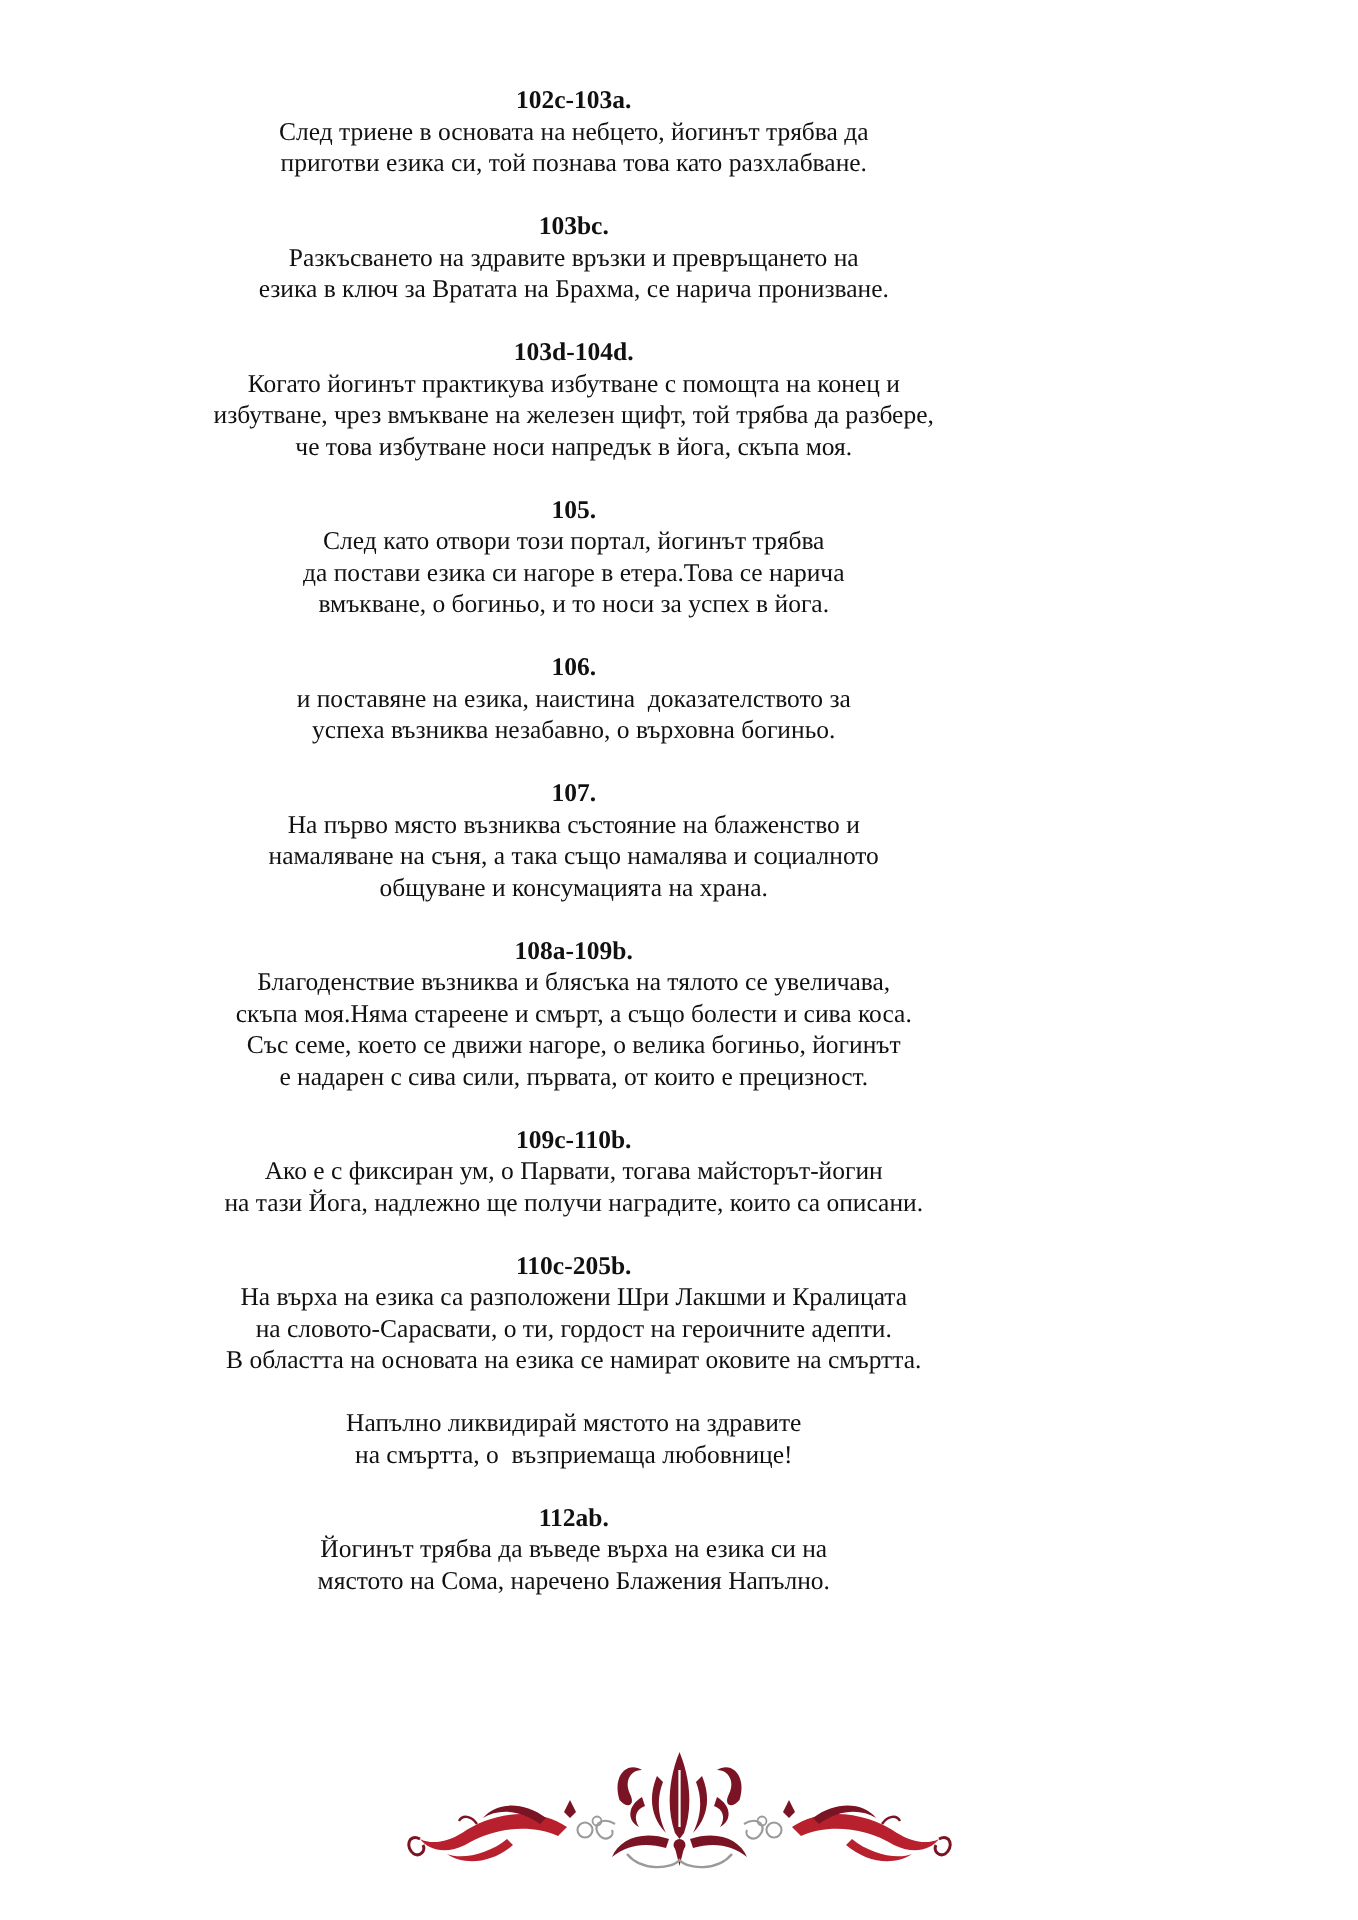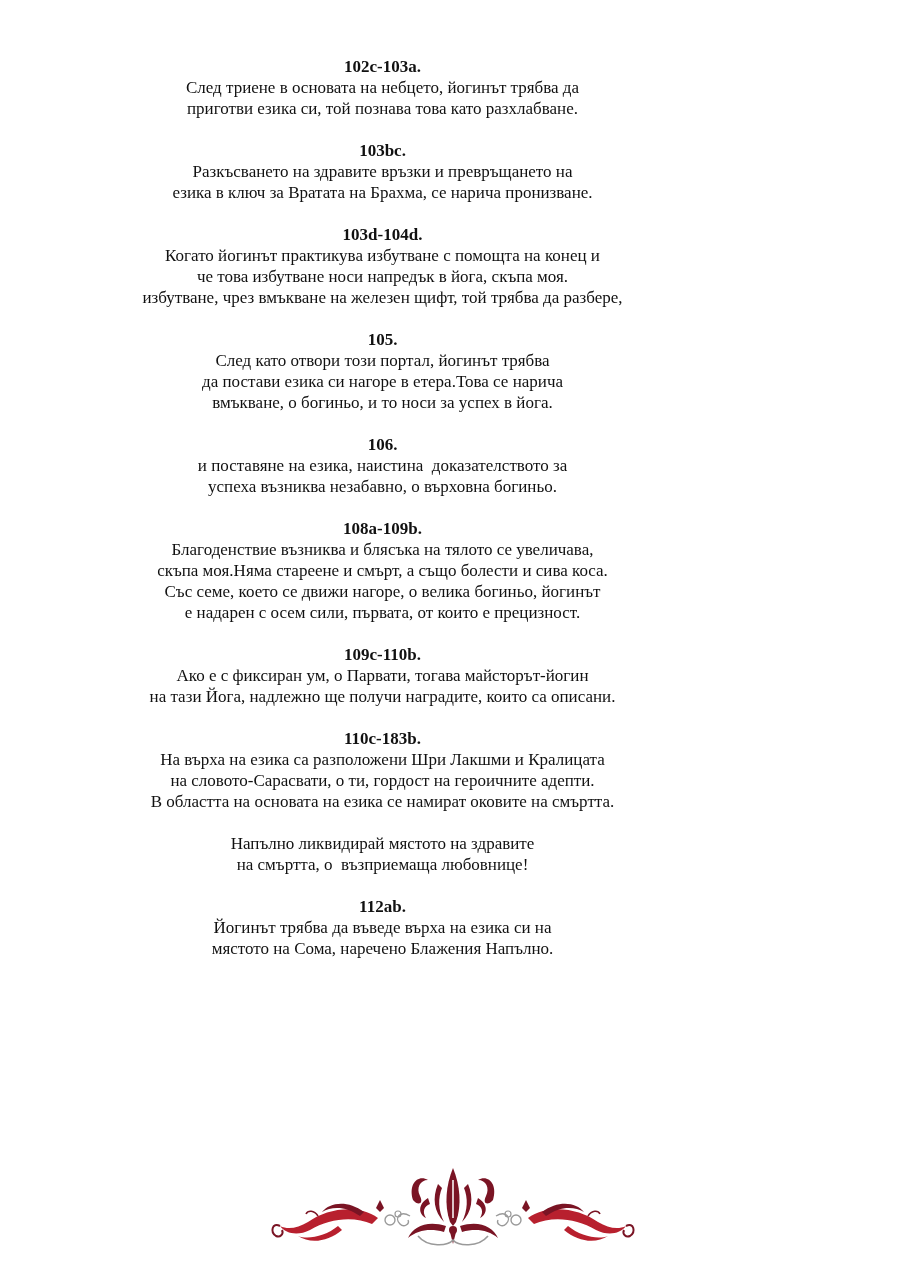--- a/index.html
+++ b/index.html
@@ -33,48 +33,54 @@
     <p class="verse-line">приготви езика си, той познава това като разхлабване.</p>
   </div>
   <div class="verse">
     <p class="verse-num">103bc.</p>
     <p class="verse-line">Разкъсването на здравите връзки и превръщането на</p>
     <p class="verse-line">езика в ключ за Вратата на Брахма, се нарича пронизване.</p>
   </div>
   <div class="verse">
     <p class="verse-num">103d-104d.</p>
     <p class="verse-line">Когато йогинът практикува избутване с помощта на конец и</p>
+    <p class="verse-line">избутване, чрез вмъкване на железен щифт, той трябва да разбере,</p>
     <p class="verse-line">че това избутване носи напредък в йога, скъпа моя.</p>
-    <p class="verse-line">избутване, чрез вмъкване на железен щифт, той трябва да разбере,</p>
   </div>
   <div class="verse">
     <p class="verse-num">105.</p>
     <p class="verse-line">След като отвори този портал, йогинът трябва</p>
     <p class="verse-line">да постави езика си нагоре в етера.Това се нарича</p>
     <p class="verse-line">вмъкване, о богиньо, и то носи за успех в йога.</p>
   </div>
   <div class="verse">
     <p class="verse-num">106.</p>
     <p class="verse-line">и поставяне на езика, наистина  доказателството за</p>
     <p class="verse-line">успеха възниква незабавно, о върховна богиньо.</p>
   </div>
   <div class="verse">
+    <p class="verse-num">107.</p>
+    <p class="verse-line">На първо място възниква състояние на блаженство и</p>
+    <p class="verse-line">намаляване на съня, а така също намалява и социалното</p>
+    <p class="verse-line">общуване и консумацията на храна.</p>
+  </div>
+  <div class="verse">
     <p class="verse-num">108a-109b.</p>
     <p class="verse-line">Благоденствие възниква и блясъка на тялото се увеличава,</p>
     <p class="verse-line">скъпа моя.Няма стареене и смърт, а също болести и сива коса.</p>
     <p class="verse-line">Със семе, което се движи нагоре, о велика богиньо, йогинът</p>
-    <p class="verse-line">е надарен с осем сили, първата, от които е прецизност.</p>
+    <p class="verse-line">е надарен с сива сили, първата, от които е прецизност.</p>
   </div>
   <div class="verse">
     <p class="verse-num">109c-110b.</p>
     <p class="verse-line">Ако е с фиксиран ум, о Парвати, тогава майсторът-йогин</p>
     <p class="verse-line">на тази Йога, надлежно ще получи наградите, които са описани.</p>
   </div>
   <div class="verse">
-    <p class="verse-num">110c-183b.</p>
+    <p class="verse-num">110c-205b.</p>
     <p class="verse-line">На върха на езика са разположени Шри Лакшми и Кралицата</p>
     <p class="verse-line">на словото-Сарасвати, о ти, гордост на героичните адепти.</p>
     <p class="verse-line">В областта на основата на езика се намират оковите на смъртта.</p>
   </div>
   <div class="verse">
     <p class="verse-line">Напълно ликвидирай мястото на здравите</p>
     <p class="verse-line">на смъртта, о  възприемаща любовнице!</p>
   </div>
   <div class="verse">
     <p class="verse-num">112ab.</p>

